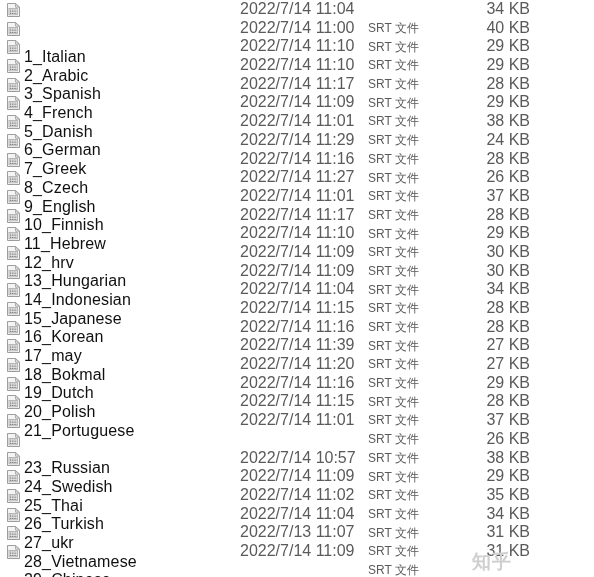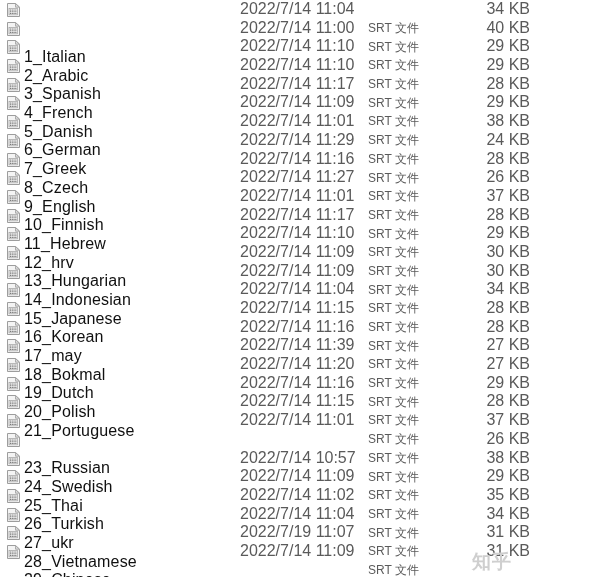--- a/index.html
+++ b/index.html
@@ -830,21 +830,21 @@
             <rect x="4.6" y="8.2" width="1.3" height="1.1"></rect>
             <rect x="6.4" y="8.2" width="1.3" height="1.1"></rect>
             <rect x="8.2" y="8.2" width="1.3" height="1.1"></rect>
             <rect x="2.8" y="9.9" width="1.3" height="1.1"></rect>
             <rect x="4.6" y="9.9" width="1.3" height="1.1"></rect>
             <rect x="6.4" y="9.9" width="1.3" height="1.1"></rect>
             <rect x="8.2" y="9.9" width="1.3" height="1.1"></rect>
           </g>
         </svg></span>
       <span class="cell-name">29_Chinese</span>
-      <span class="cell-date">2022/7/19 11:07</span>
+      <span class="cell-date">2022/7/13 11:07</span>
       <span class="cell-type">SRT 文件</span>
       <span class="cell-size">31 KB</span>
     </div>
     <div class="file-row">
       <span class="srt-icon"><svg viewBox="0 0 13 14" xmlns="http://www.w3.org/2000/svg">
           <path d="M0.5 0.5 H8.5 L12.5 4.2 V13.5 H0.5 Z" fill="#f4f4f4" stroke="#9d9d9d" stroke-width="1"></path>
           <path d="M8.5 0.5 L12.5 4.2 H8.5 Z" fill="#dcdcdc" stroke="#9d9d9d" stroke-width="0.8"></path>
           <rect x="2" y="5.6" width="8.6" height="6.2" fill="#ffffff" stroke="#9d9d9d" stroke-width="0.7"></rect>
           <g fill="#7a7a7a">
             <rect x="2.8" y="6.5" width="1.3" height="1.1"></rect>

